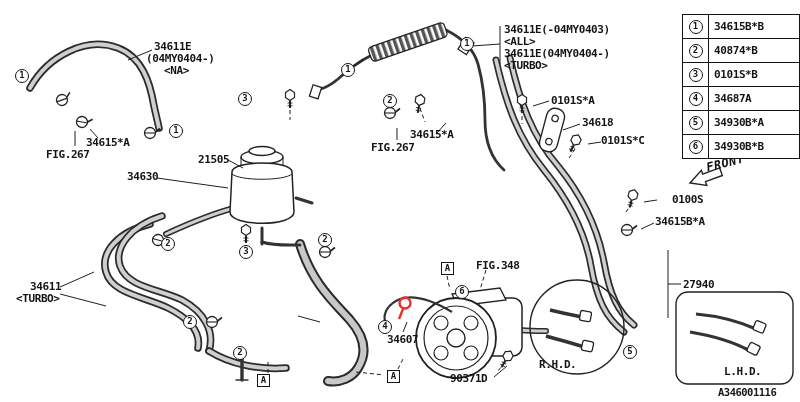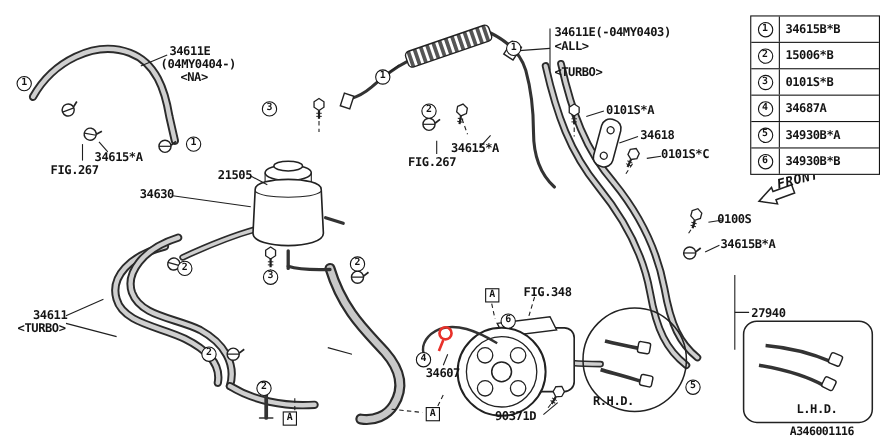--- a/index.html
+++ b/index.html
@@ -203,27 +203,28 @@
   <div class="lbl" style="left:146px;top:52px">(04MY0404-)</div>
   <div class="lbl" style="left:164px;top:64px">&lt;NA&gt;</div>
   <div class="lbl" style="left:46px;top:148px">FIG.267</div>
   <div class="lbl" style="left:86px;top:136px">34615*A</div>
   <div class="lbl" style="left:198px;top:153px">21505</div>
   <div class="lbl" style="left:127px;top:170px">34630</div>
   <div class="lbl" style="left:30px;top:280px">34611</div>
   <div class="lbl" style="left:16px;top:292px">&lt;TURBO&gt;</div>
   <div class="lbl" style="left:504px;top:23px">34611E(-04MY0403)</div>
   <div class="lbl" style="left:504px;top:35px">&lt;ALL&gt;</div>
+  <div class="lbl" style="left:504px;top:47px">34611E(04MY0404-)</div>
   <div class="lbl" style="left:504px;top:59px">&lt;TURBO&gt;</div>
   <div class="lbl" style="left:371px;top:141px">FIG.267</div>
   <div class="lbl" style="left:410px;top:128px">34615*A</div>
   <div class="lbl" style="left:551px;top:94px">0101S*A</div>
   <div class="lbl" style="left:582px;top:116px">34618</div>
   <div class="lbl" style="left:601px;top:134px">0101S*C</div>
-  <div class="lbl" style="left:652px;top:193px">0100S</div>
+  <div class="lbl" style="left:672px;top:193px">0100S</div>
   <div class="lbl" style="left:655px;top:215px">34615B*A</div>
   <div class="lbl" style="left:683px;top:278px">27940</div>
   <div class="lbl" style="left:476px;top:259px">FIG.348</div>
   <div class="lbl" style="left:387px;top:333px">34607</div>
   <div class="lbl" style="left:450px;top:372px">90371D</div>
   <div class="lbl" style="left:539px;top:358px">R.H.D.</div>
   <div class="lbl" style="left:724px;top:365px">L.H.D.</div>
 
   <div class="front">FRONT</div>
   <div class="docnum">A346001116</div>
@@ -251,21 +252,21 @@
     <div class="legend-row">
       <div class="legend-num">
           <span class="circ">1</span>
         </div>
       <div class="legend-part">34615B*B</div>
     </div>
     <div class="legend-row">
       <div class="legend-num">
           <span class="circ">2</span>
         </div>
-      <div class="legend-part">15006*B</div>
+      <div class="legend-part">40874*B</div>
     </div>
     <div class="legend-row">
       <div class="legend-num">
           <span class="circ">3</span>
         </div>
       <div class="legend-part">0101S*B</div>
     </div>
     <div class="legend-row">
       <div class="legend-num">
           <span class="circ">4</span>

